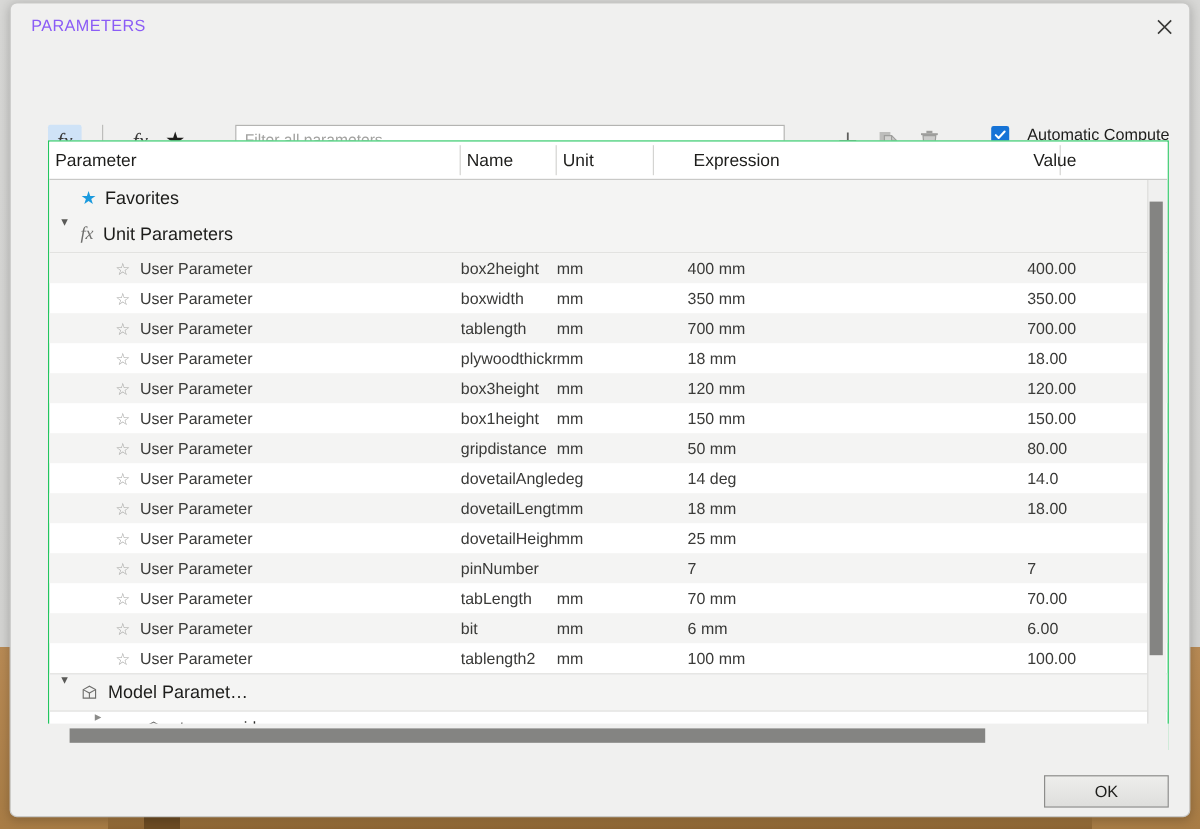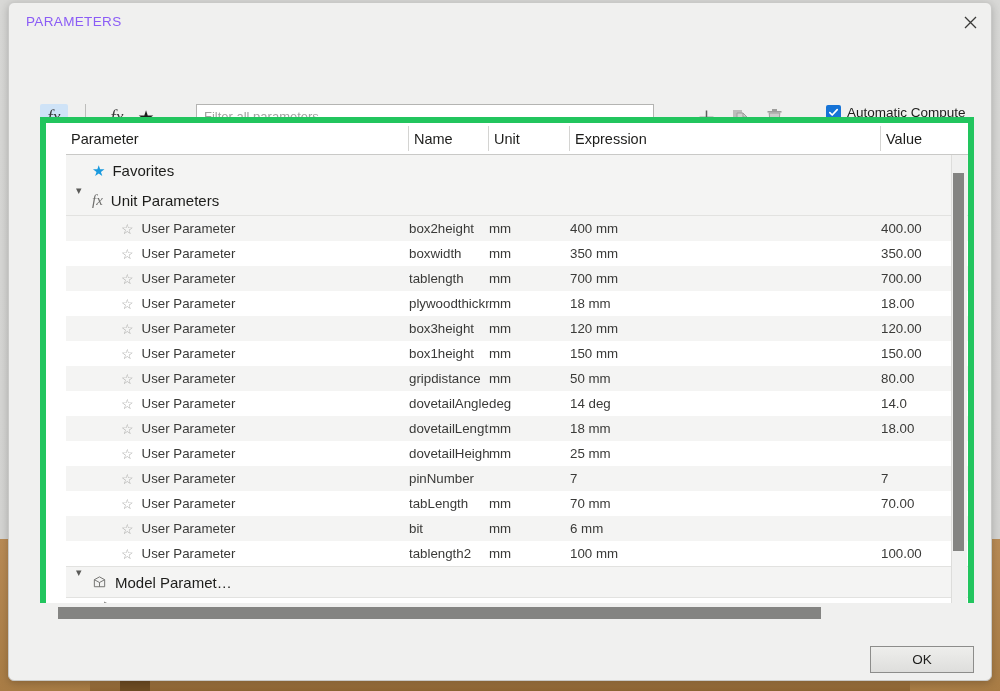--- a/index.html
+++ b/index.html
@@ -137,21 +137,21 @@
   .plus-btn  { left: 685px; top: 63px; width: 24px; height: 26px; }
   .copy-btn  { left: 719px; top: 63px; width: 24px; height: 26px; }
   .trash-btn { left: 753px; top: 63px; width: 24px; height: 26px; }
 
   .auto-compute {
     position: absolute;
     left: 817px;
     top: 64px;
     display: flex;
     align-items: flex-end;
-    gap: 6px;
+    gap: 15px;
     cursor: pointer;
     user-select: none;
   }
   .cb {
     width: 15px; height: 15px;
     background: #1673d6;
     border-radius: 2px;
     display: flex;
     align-items: center;
     justify-content: center;
@@ -162,24 +162,23 @@
   }
 
   
   .table-frame {
     position: absolute;
     left: 31px;
     top: 114px;
     width: 934px;
     height: 508px;
     box-sizing: border-box;
-    border: 6px solid #22c55e;
+    border: 1px solid #22c55e;
     background: #ffffff;
     overflow: hidden;
-    padding-left: 20px;
   }
   .sort-indicator {
     position: absolute;
     left: 130px;
     top: 110px;
     font-size: 9px;
     color: #8b8b89;
     line-height: 1;
   }
 
@@ -233,21 +232,21 @@
   .row.group { height: 30px; }
   .row.group .cell { height: 30px; font-size: 15px; color: #1d1d1b; }
   .row.favorites { background: #f4f4f3; }
   .row.userparams { background: #f4f4f3; border-bottom: 1px solid #e2e2e0; }
   .row.modelparams { background: #f4f4f3; border-top: 1px solid #e2e2e0; border-bottom: 1px solid #e2e2e0; }
 
   
   .col-param { left: 0px;   width: 343px; }
   .col-name  { left: 343px; width: 80px; }
   .col-unit  { left: 423px; width: 81px; }
-  .col-expr  { left: 504px; width: 311px; }
+  .col-expr  { left: 532px; width: 311px; }
   .col-value { left: 815px; width: 117px; text-align: right; }
 
   .indent-1 { padding-left: 26px; }
   .indent-2 { padding-left: 55px; }
   .indent-3 { padding-left: 80px; }
 
   .chev {
     position: absolute;
     left: 10px;
     font-size: 11px;
@@ -556,20 +555,21 @@
           <div class="cell col-value">70.00</div>
         </div>
         <div class="row alt">
           <div class="cell col-param indent-2">
             <span class="star-out">☆</span>
             <span>User Parameter</span>
           </div>
           <div class="cell col-name">bit</div>
           <div class="cell col-unit">mm</div>
           <div class="cell col-expr">6 mm</div>
+          <div class="cell col-value">6.00</div>
         </div>
         <div class="row">
           <div class="cell col-param indent-2">
             <span class="star-out">☆</span>
             <span>User Parameter</span>
           </div>
           <div class="cell col-name">tablength2</div>
           <div class="cell col-unit">mm</div>
           <div class="cell col-expr">100 mm</div>
           <div class="cell col-value">100.00</div>

